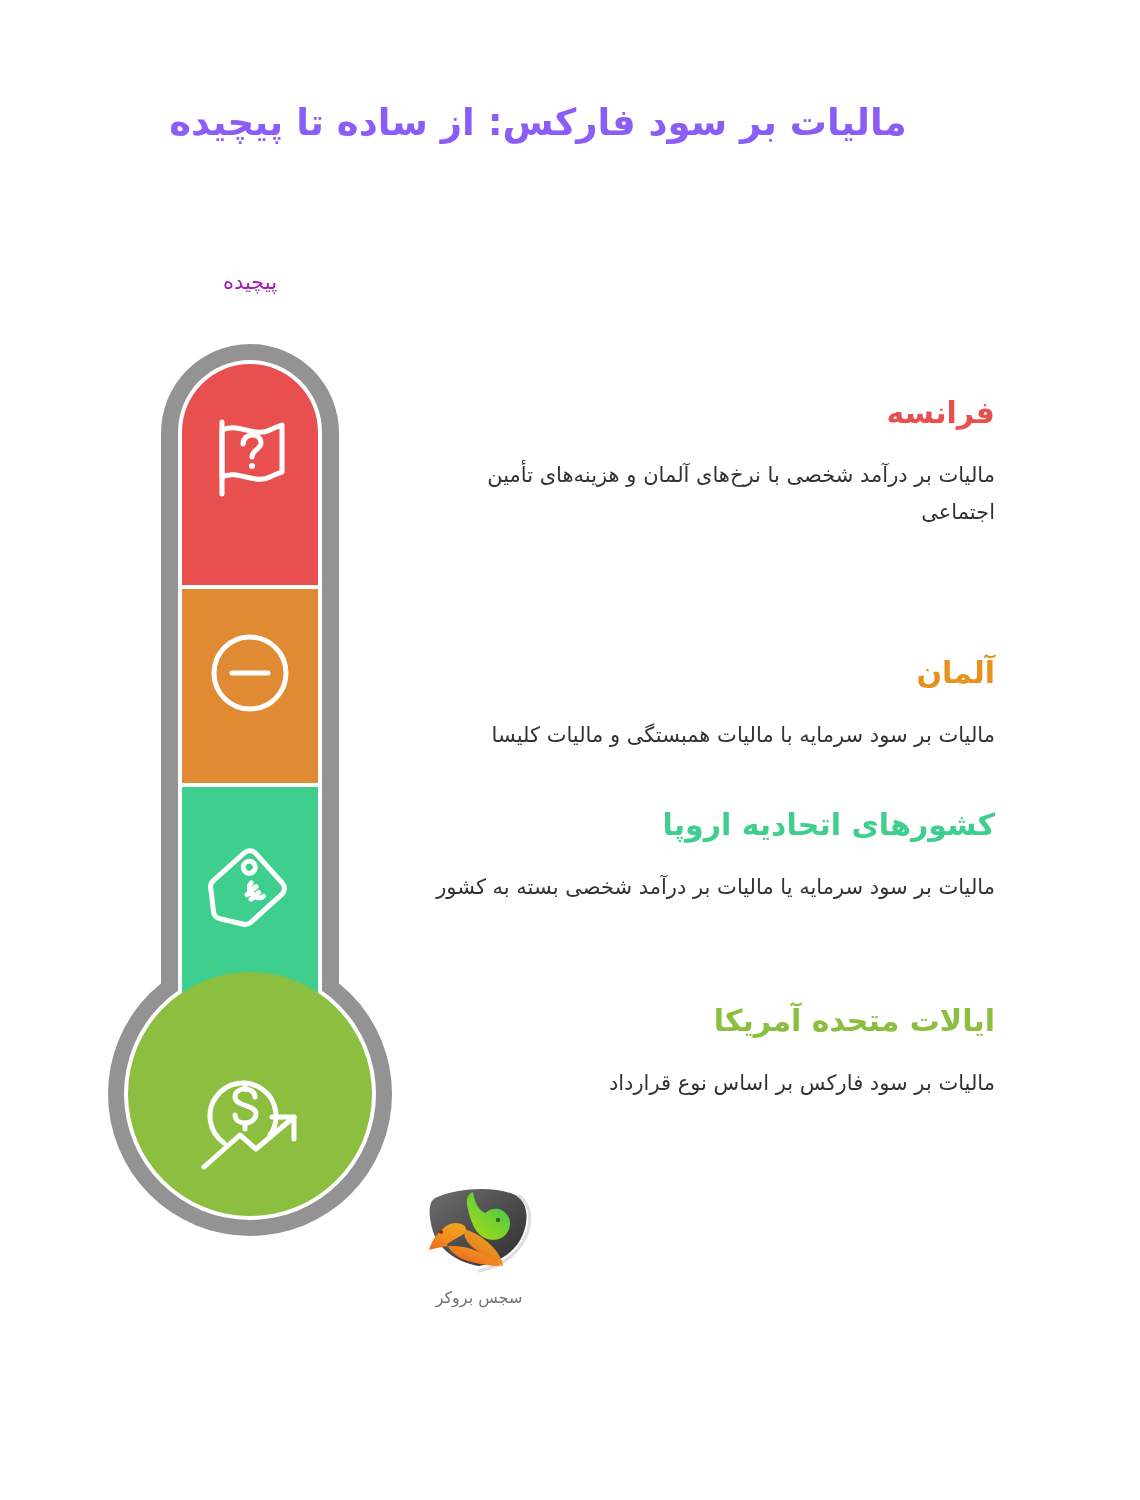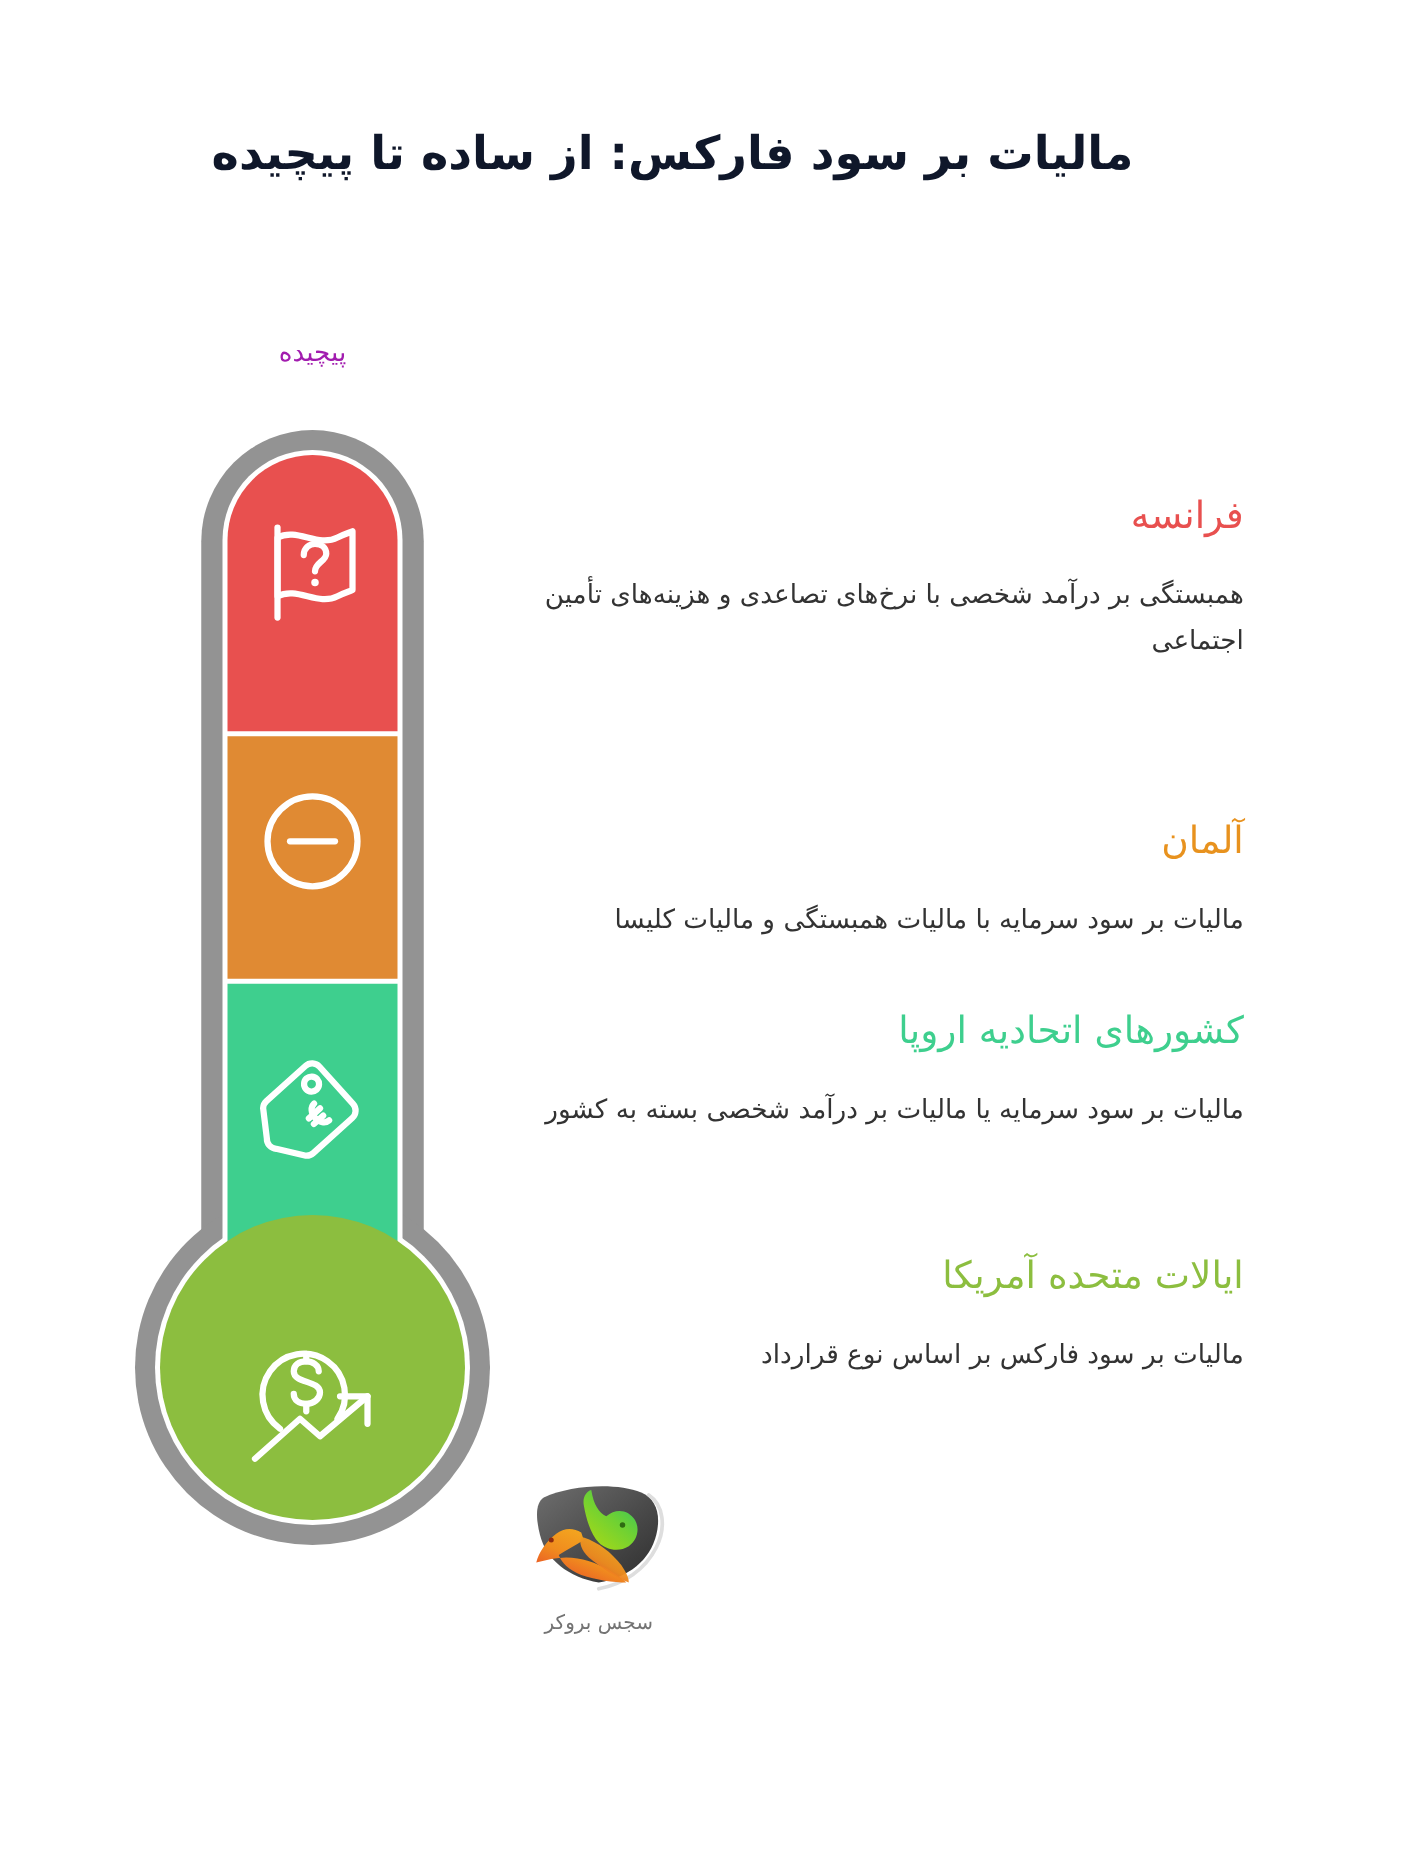--- a/index.html
+++ b/index.html
@@ -18,21 +18,21 @@
 
   
   .page-title {
     position: absolute;
     top: 100px;
     left: 0;
     width: 1076px;
     text-align: center;
     font-size: 37px;
     font-weight: bold;
-    color: #0f172a;
+    color: #8b5cf6;
     direction: rtl;
     letter-spacing: 0;
     line-height: 1.25;
   }
 
   
   .thermo-wrap {
     position: absolute;
     left: 100px;
     top: 270px;
@@ -142,21 +142,21 @@
     text-align: right;
   }
   .entry { position: absolute; right: 0; width: 585px; }
   .entry-1 { top: 0px; }
   .entry-2 { top: 216px; margin-top: 44px; }
   .entry-3 { top: 412px; }
   .entry-4 { top: 608px; }
 
   .entry-title {
     font-size: 30px;
-    font-weight: normal;
+    font-weight: bold;
     margin: 0 0 26px 0;
     line-height: 1.2;
   }
   .entry-desc {
     font-size: 21px;
     color: #333333;
     line-height: 1.75;
     margin: 0;
   }
 
@@ -241,21 +241,21 @@
       <path d="M86 52 H 108 V 74"></path>
     </svg>
   </div>
 
 </div>
 
 <div class="entries">
 
   <div class="entry entry-1">
     <h2 class="entry-title" style="color: rgb(232, 80, 79);">فرانسه</h2>
-    <p class="entry-desc">همبستگی بر درآمد شخصی با نرخ‌های تصاعدی و هزینه‌های تأمین اجتماعی</p>
+    <p class="entry-desc">مالیات بر درآمد شخصی با نرخ‌های آلمان و هزینه‌های تأمین اجتماعی</p>
   </div>
 
   <div class="entry entry-2">
     <h2 class="entry-title" style="color: rgb(232, 146, 30);">آلمان</h2>
     <p class="entry-desc">مالیات بر سود سرمایه با مالیات همبستگی و مالیات کلیسا</p>
   </div>
 
   <div class="entry entry-3">
     <h2 class="entry-title" style="color: rgb(62, 207, 142);">کشورهای اتحادیه اروپا</h2>
     <p class="entry-desc">مالیات بر سود سرمایه یا مالیات بر درآمد شخصی بسته به کشور</p>

